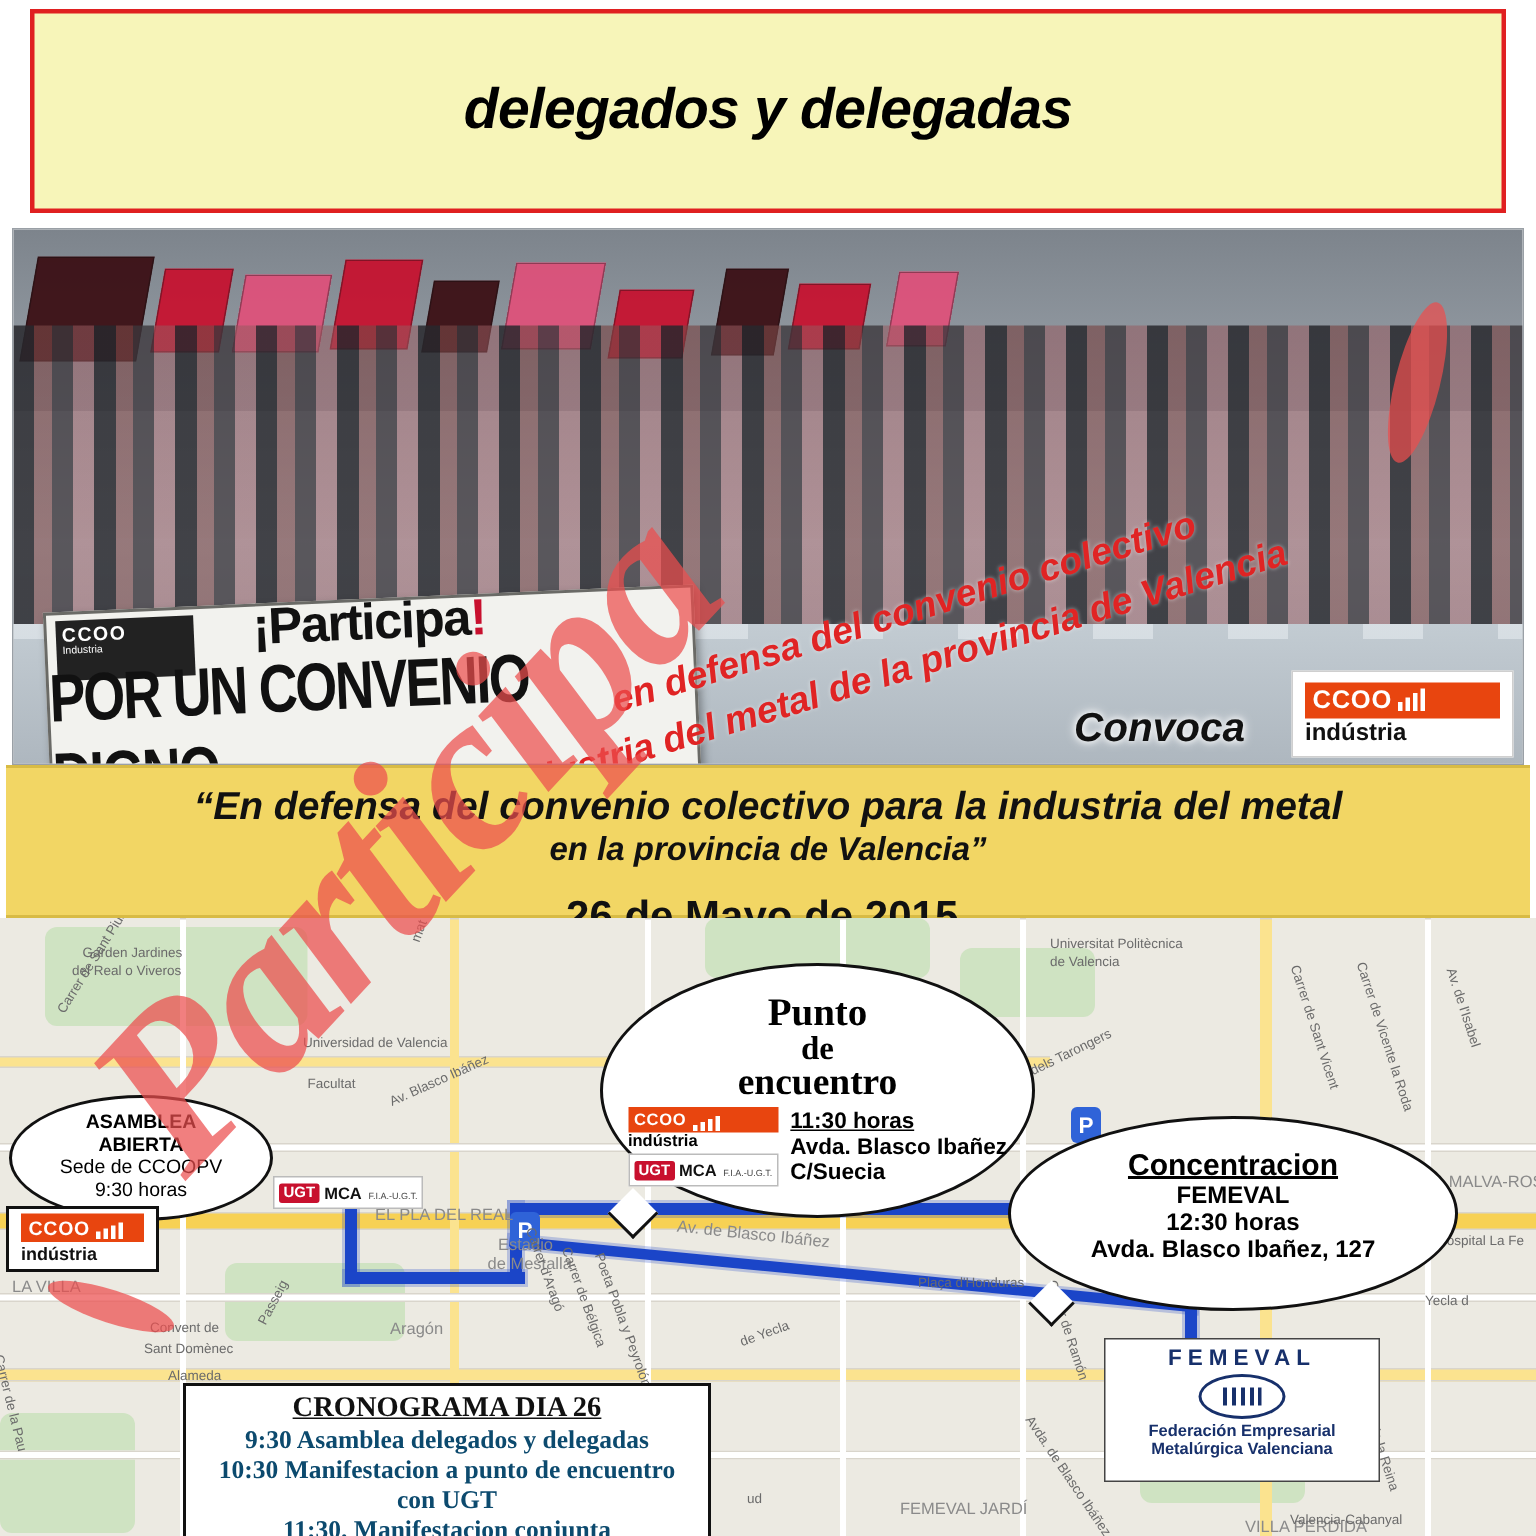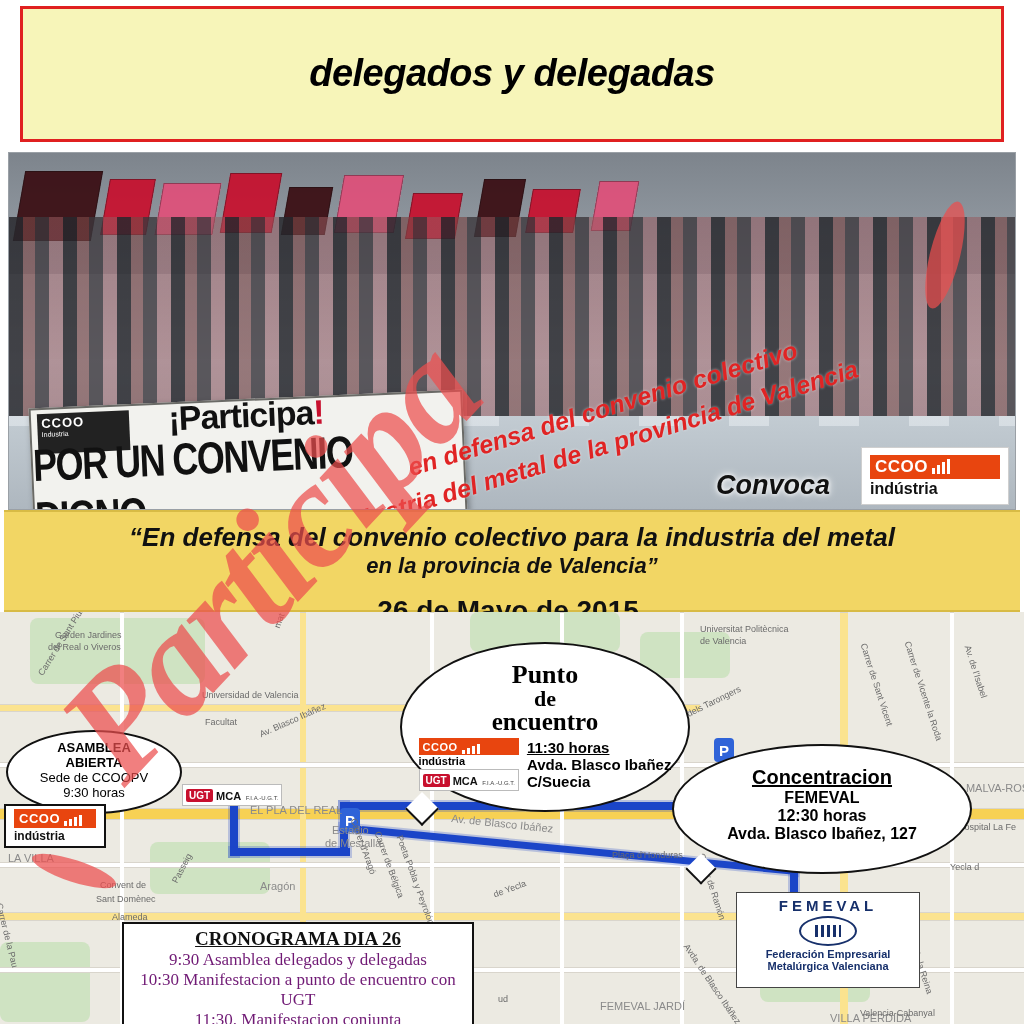--- a/index.html
+++ b/index.html
@@ -317,21 +317,21 @@
     border:2px solid #111;
     box-sizing:border-box;
     text-align:center;
     padding:4px 10px;
   }
   .crono .c-head{
     font-weight:bold;font-size:19px;text-decoration:underline;color:#111;
     font-family:"Liberation Serif", serif;
     text-align:center;
   }
-  .crono .c-line{font-weight:normal;font-size:17px;color:#701a75;font-family:"Liberation Serif", serif;}
+  .crono .c-line{font-weight:bold;font-size:17px;color:#0c4a6e;font-family:"Liberation Serif", serif;}
 
   
   .watermark {
     position:absolute;
     left: 110px;
     top: 210px;
     width: 840px;
     height: 760px;
     pointer-events:none;
     z-index: 50;

